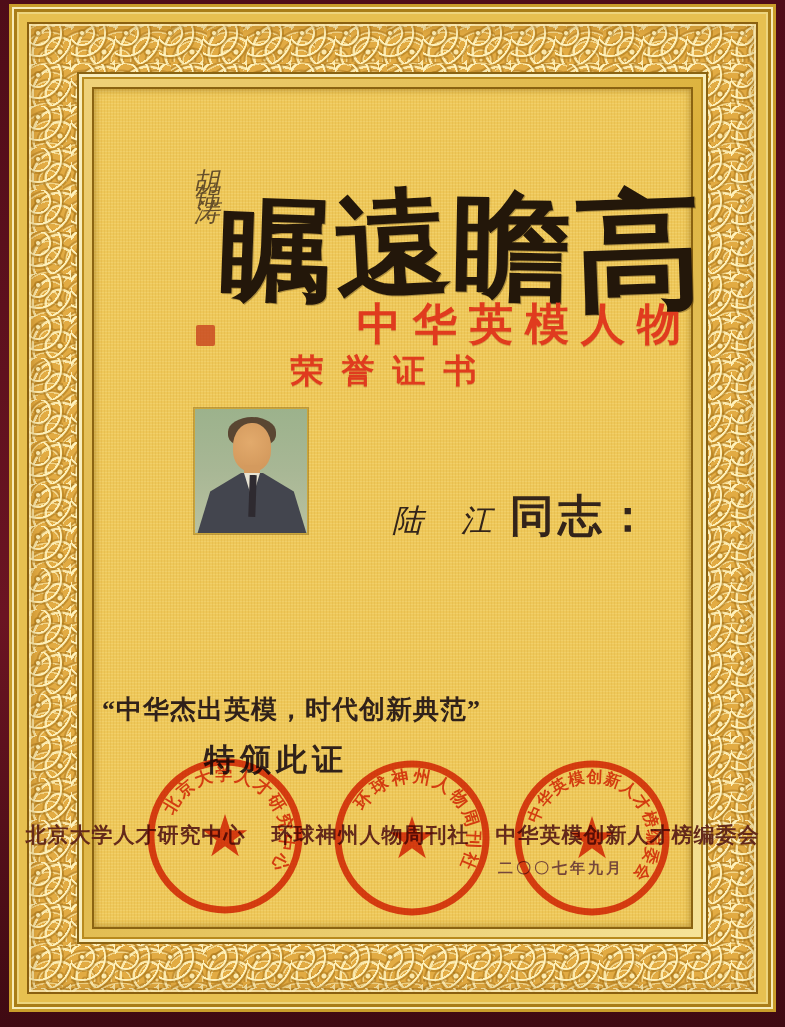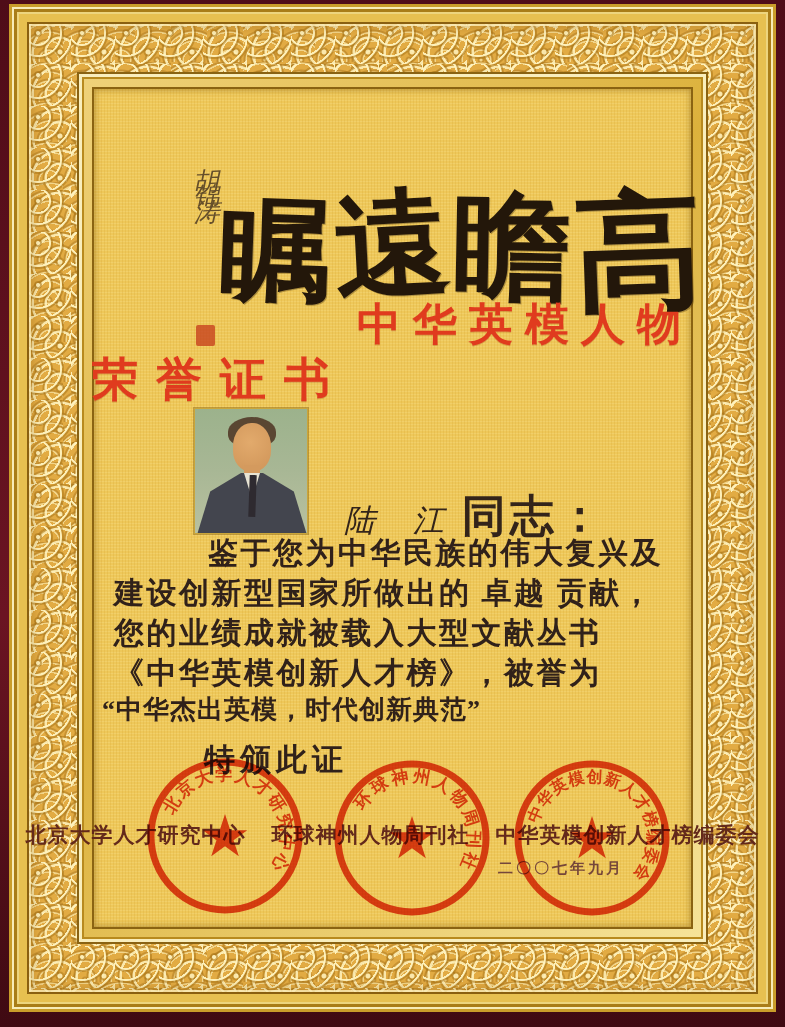--- a/index.html
+++ b/index.html
@@ -48,38 +48,38 @@
     color:#23170a; font-family:"DejaVu Serif", serif; font-weight:700; }
   .calligraphy .ch { line-height:1; text-shadow:1px 1px 0 rgba(60,40,10,.35); }
   .ch0 { font-size:112px; transform:rotate(2deg) translateY(-8px); }
   .ch1 { font-size:116px; transform:rotate(-3deg) translateY(-14px); }
   .ch2 { font-size:118px; transform:rotate(1deg) translateY(-10px); }
   .ch3 { font-size:128px; transform:rotate(-2deg); }
 
   .title1 { left:0; top:208px; width:100%; text-align:right;
     font-size:44px; font-weight:700; color:#e03b1e; letter-spacing:12px;
     text-shadow:0 1px 0 rgba(150,40,10,.25); }
-  .title2 { left:0; top:262px; width:100%; text-align:left;
-    font-size:46px; font-weight:700; color:#e03b1e; letter-spacing:18px;
+  .title2 { left:0; top:262px; width:100%; text-align:center;
+    font-size:33px; font-weight:700; color:#e03b1e; letter-spacing:18px;
     text-shadow:0 1px 0 rgba(150,40,10,.25); }
 
   .photo { left:102px; top:321px; width:114px; height:126px;
     background:linear-gradient(180deg,#9cb28c 0%,#a8b795 50%,#b9c1a0 100%);
     border:1px solid #c9a53a; box-shadow:0 0 0 1px rgba(120,85,15,.4); overflow:hidden; }
   .person-hair { position:absolute; left:33px; top:8px; width:48px; height:30px; background:#5a4632; border-radius:50% 50% 40% 40%; }
   .person-face { position:absolute; left:38px; top:14px; width:38px; height:48px; background:radial-gradient(circle at 45% 40%, #e2aa6c, #cf9458); border-radius:48% 48% 42% 42%; }
   .person-neck { position:absolute; left:49px; top:56px; width:16px; height:12px; background:#d49a5e; }
   .person-suit { position:absolute; left:2px; top:64px; width:110px; height:62px; background:#43454e;
     clip-path:polygon(0 100%, 12% 30%, 40% 0, 60% 0, 88% 30%, 100% 100%); }
   .person-shirt { position:absolute; left:49px; top:64px; width:16px; height:26px; background:#e8e4d4;
     clip-path:polygon(0 0, 100% 0, 50% 100%); }
   .person-tie { position:absolute; left:54px; top:66px; width:7px; height:42px; background:#2e2a30; transform:rotate(2deg); }
 
   .salutation { left:252px; top:400px; width:330px; height:44px; color:#33241a; white-space:nowrap; }
-  .salutation .name { font-size:31px; font-style:italic; font-family:"DejaVu Serif", serif; letter-spacing:14px; }
+  .salutation .name { font-size:31px; font-style:italic; font-family:"DejaVu Serif", serif; letter-spacing:14px;margin-left:48px; }
   .salutation .suffix { font-size:44px; font-weight:700; letter-spacing:4px; }
 
   .body-text { left:22px; top:446px; width:562px; color:#30211a; font-weight:700;
     font-size:30px; line-height:40px; letter-spacing:2.5px; }
   .body-text .indent { padding-left:94px; }
   .quote { left:10px; top:600px; width:586px; font-size:26px; line-height:46px;
     font-weight:700; color:#30211a; letter-spacing:1px; white-space:nowrap; }
   .closing { left:112px; top:652px; font-size:31px; font-weight:700; color:#30211a; letter-spacing:5px; }
 
   .org-line { left:0; top:734px; width:100%; display:flex; justify-content:center; gap:26px;
@@ -121,26 +121,20 @@
               <div class="person-suit"></div>
               <div class="person-shirt"></div>
               <div class="person-tie"></div>
             </div>
 
             <div class="abs salutation">
               <span class="name">陆 江</span>
               <span class="suffix">同志：</span>
             </div>
 
-            <div class="abs body-text">
-              <div class="indent">鉴于您为中华民族的伟大复兴及</div>
-              <div>建设创新型国家所做出的 卓越 贡献，</div>
-              <div>您的业绩成就被载入大型文献丛书</div>
-              <div>《中华英模创新人才榜》，被誉为</div>
-            </div>
 
             <div class="abs quote">“中华杰出英模，时代创新典范”</div>
             <div class="abs closing">特颁此证</div>
 
             <div class="abs org-line">
               <span>北京大学人才研究中心</span>
               <span>环球神州人物周刊社</span>
               <span>中华英模创新人才榜编委会</span>
             </div>
             <div class="abs date">二〇〇七年九月</div>

